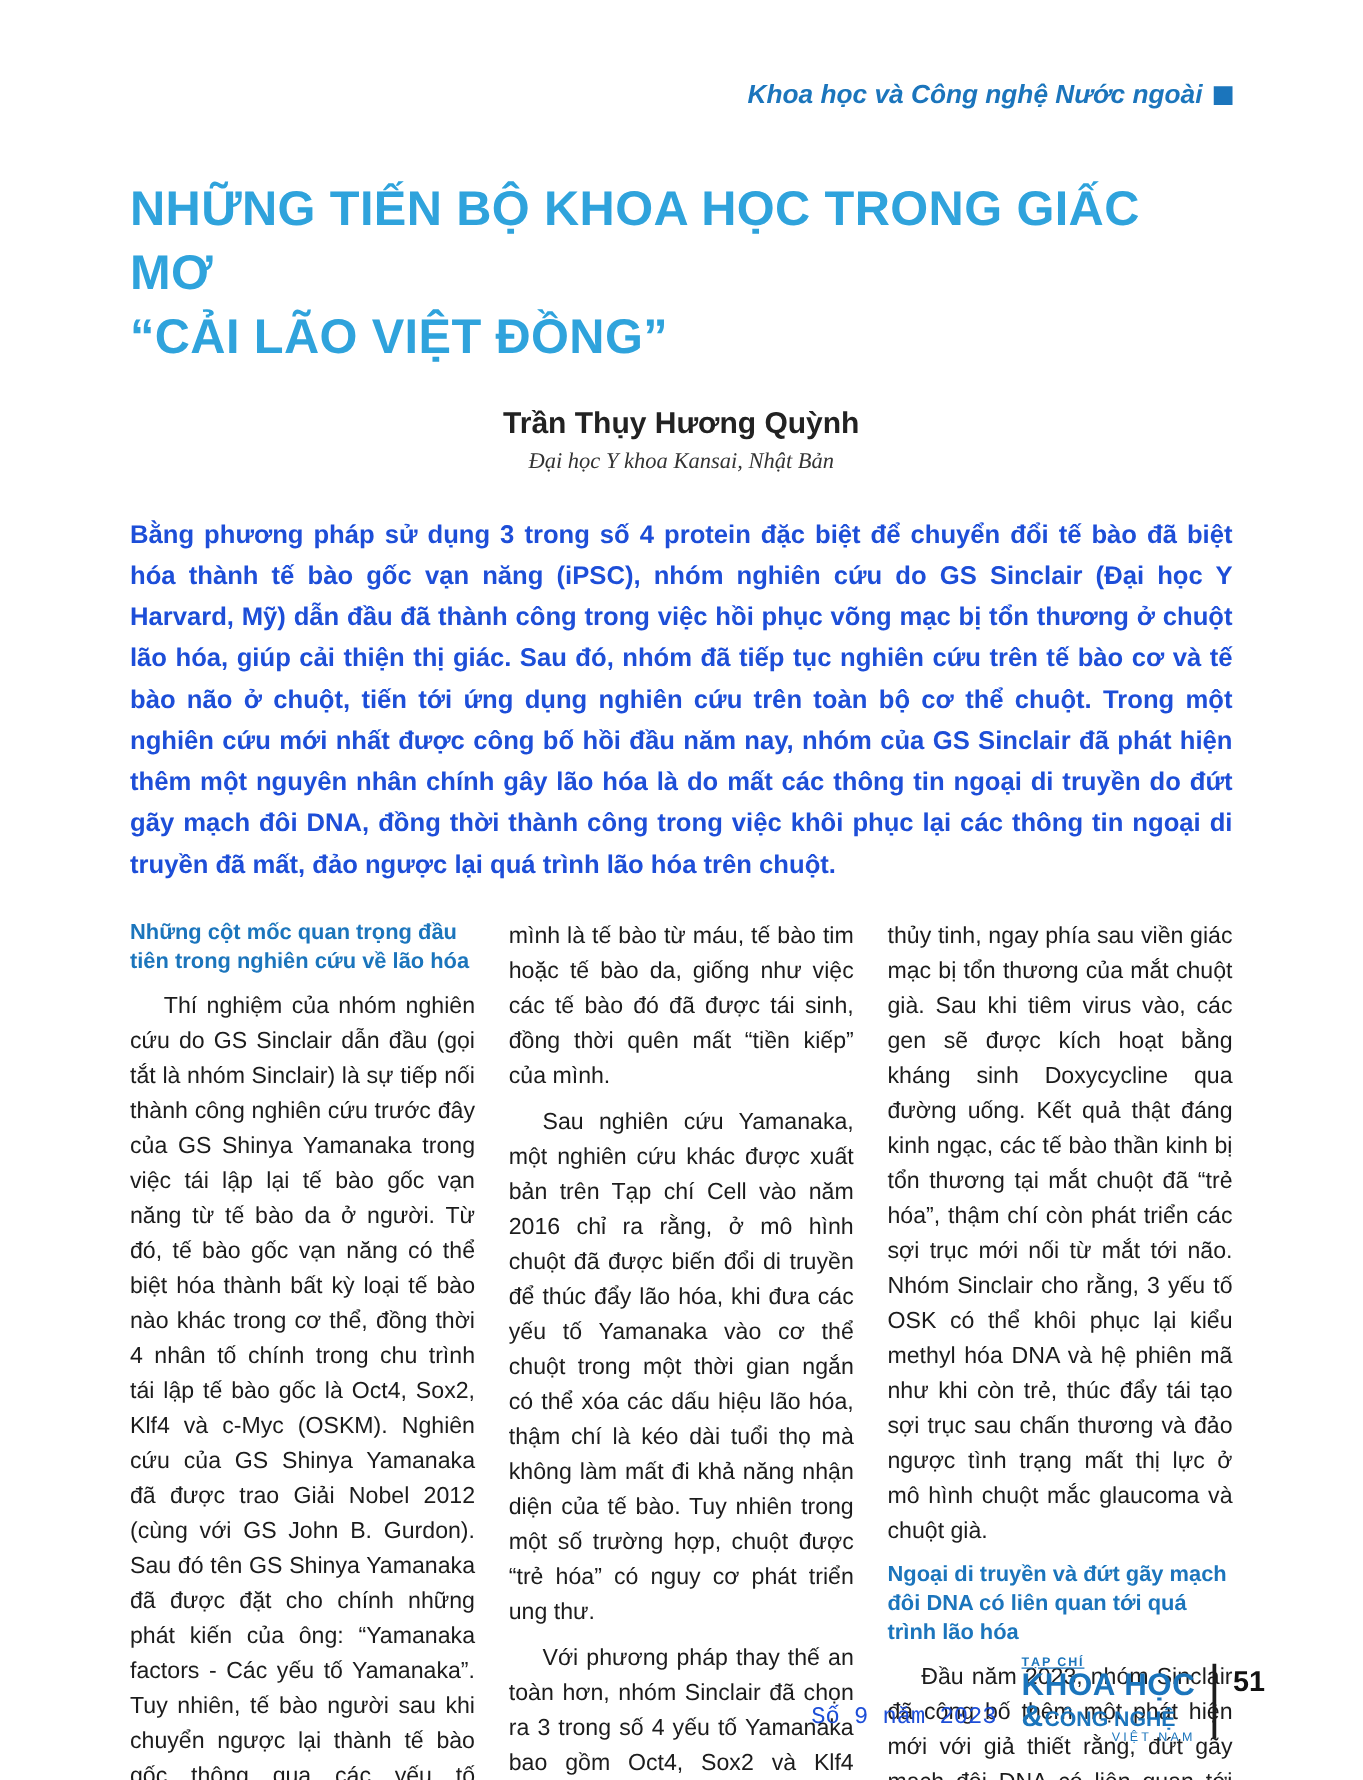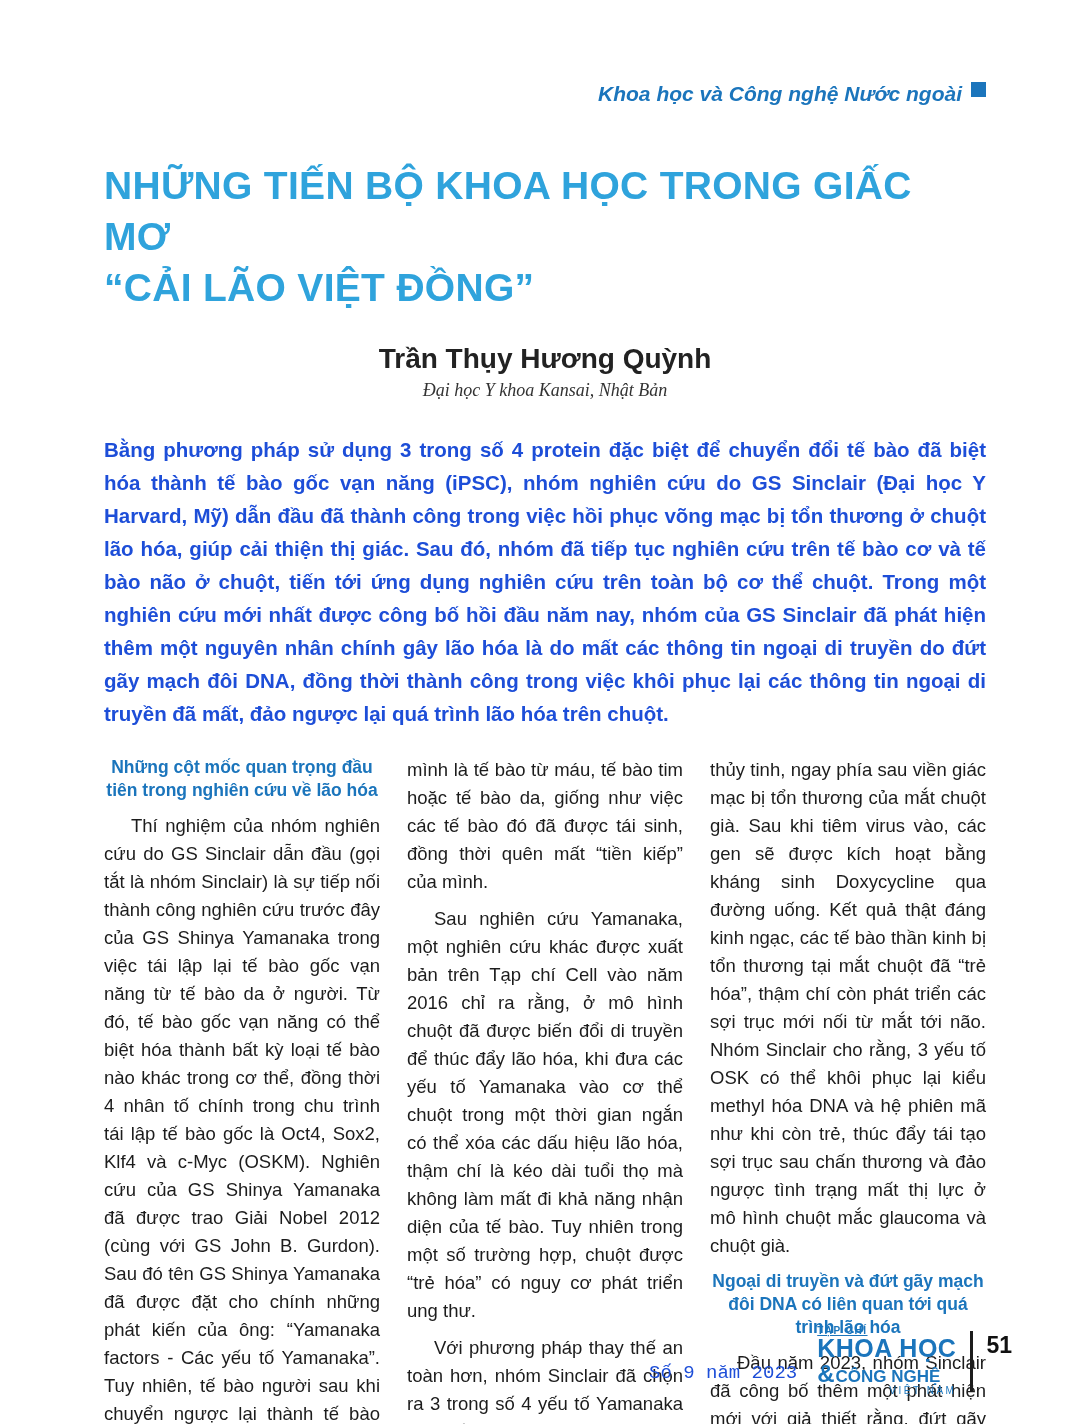--- a/index.html
+++ b/index.html
@@ -17,24 +17,24 @@
   }
   .page {
     box-sizing: border-box;
     width: 1090px;
     height: 1424px;
     padding: 0 104px;
     position: relative;
   }
   
   .header-row {
-    padding-top: 82px;
+    padding-top: 64px;
     display: flex;
     justify-content: flex-end;
-    align-items: flex-start;
+    align-items: center;
     gap: 9px;
   }
   .header-text {
     color: #1b75bc;
     font-weight: bold;
     font-style: italic;
     font-size: 21px;
   }
   .header-square {
     width: 15px;
@@ -49,21 +49,21 @@
     font-size: 39px;
     font-weight: bold;
     line-height: 51px;
     letter-spacing: 0.3px;
   }
   
   .author {
     margin-top: 30px;
     text-align: center;
     font-weight: bold;
-    font-size: 28px;
+    font-size: 24px;
     color: #222;
   }
   .affiliation {
     margin-top: 5px;
     text-align: center;
     font-family: "Liberation Serif", serif;
     font-style: italic;
     font-size: 18px;
     color: #333;
   }
@@ -93,21 +93,21 @@
   }
   .col p.indent {
     text-indent: 27px;
   }
   .col-heading {
     margin: 0 0 10px 0;
     color: #1b75bc;
     font-weight: bold;
     font-size: 17.5px;
     line-height: 23px;
-    text-align: center;
+    text-align: left;
   }
   .col-heading.mid {
     margin-top: 10px;
   }
   
   .footer {
     position: absolute;
     top: 1326px;
     right: 78px;
     display: flex;

